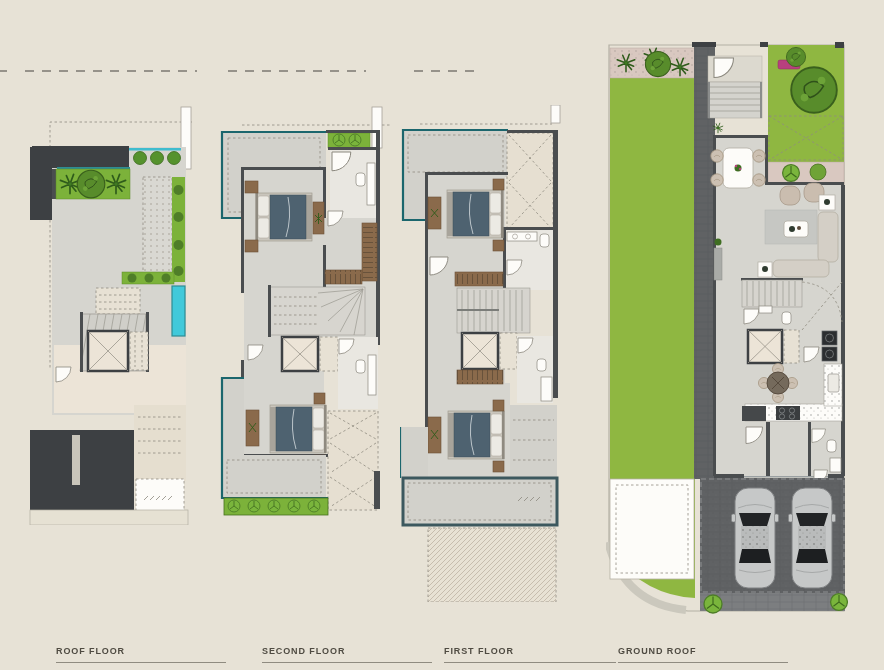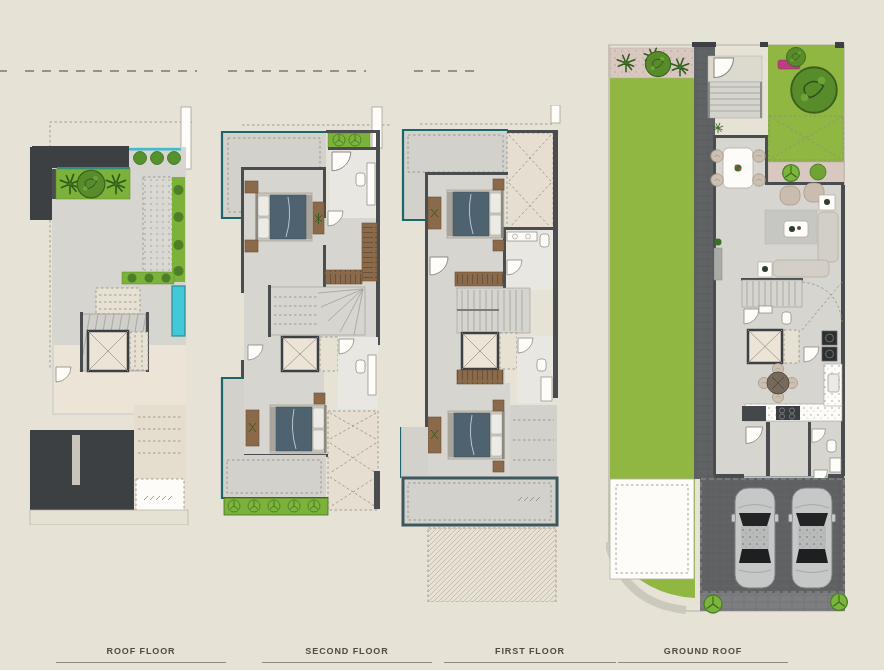--- a/index.html
+++ b/index.html
@@ -1,21 +1,21 @@
 <!DOCTYPE html>
 <html style="--bg: #e7e2d6; --floor: #d6d5cf; --cream: #ece4d7; --wall: #4a4d4f; --charcoal: #3d4043; --lawn: #8fb741; --planter: #7cb23a; --pool: #41c9da; --teal: #1b666d; --wood: #8a6a4b; --bed: #4e6270; --pink: #d9c8c0; --rug: #c6c7c3; --paver: #606264; --rule: #8f8b80; --rule2: #96928a; --label: #4f4b42;"><head>
 <meta charset="utf-8">
 <style>
   html,body{margin:0;padding:0;}
   .stage{position:relative;width:884px;height:670px;background:var(--bg,#e7e2d6);
          overflow:hidden;font-family:"Liberation Sans",sans-serif;}
   .datum{position:absolute;height:2px;
          background:repeating-linear-gradient(90deg,var(--rule2,#96928a) 0 9px,transparent 9px 17px);}
   .plan{position:absolute;}
-  .floor-label{position:absolute;top:640px;text-align:center;
+  .floor-label{position:absolute;top:640px;
                border-bottom:1px solid var(--rule,#8f8b80);padding-bottom:4px;}
   .floor-label span{font-size:9px;font-weight:700;letter-spacing:.9px;color:var(--label,#4f4b42);}
   
   .f-floor{fill:var(--floor)} .f-cream{fill:var(--cream)} .f-wall{fill:var(--wall)}
   .f-char{fill:var(--charcoal)} .f-lawn{fill:var(--lawn)} .f-plant{fill:var(--planter)}
   .f-pool{fill:var(--pool)} .f-wood{fill:var(--wood)}
   .f-white{fill:#fdfcf9} .f-pink{fill:var(--pink)} .f-rug{fill:var(--rug)}
   .f-pav{fill:var(--paver)} .f-bath{fill:#e9e7e1} .f-terr{fill:#d2d1cb}
   .s-teal{stroke:var(--teal);fill:none;stroke-width:2.2}
   .s-dash{stroke:var(--rule,#8f8b80);stroke-width:.8;stroke-dasharray:2.5 2.5;fill:none}

